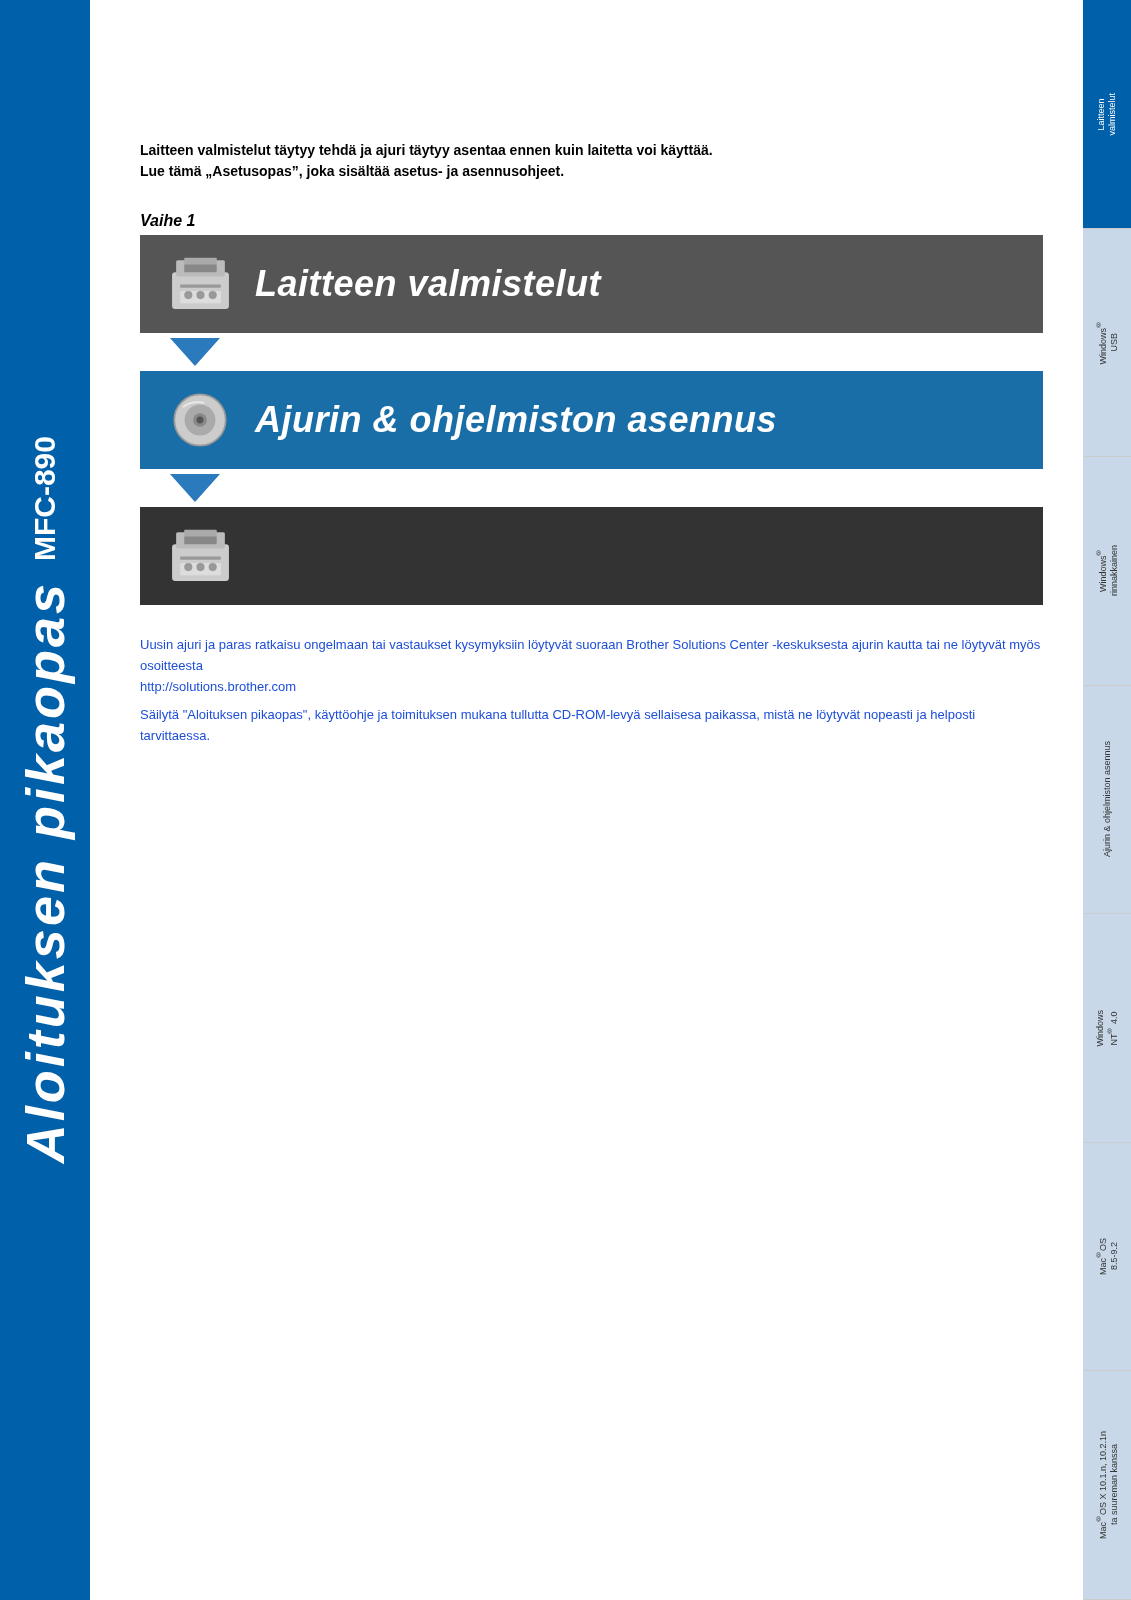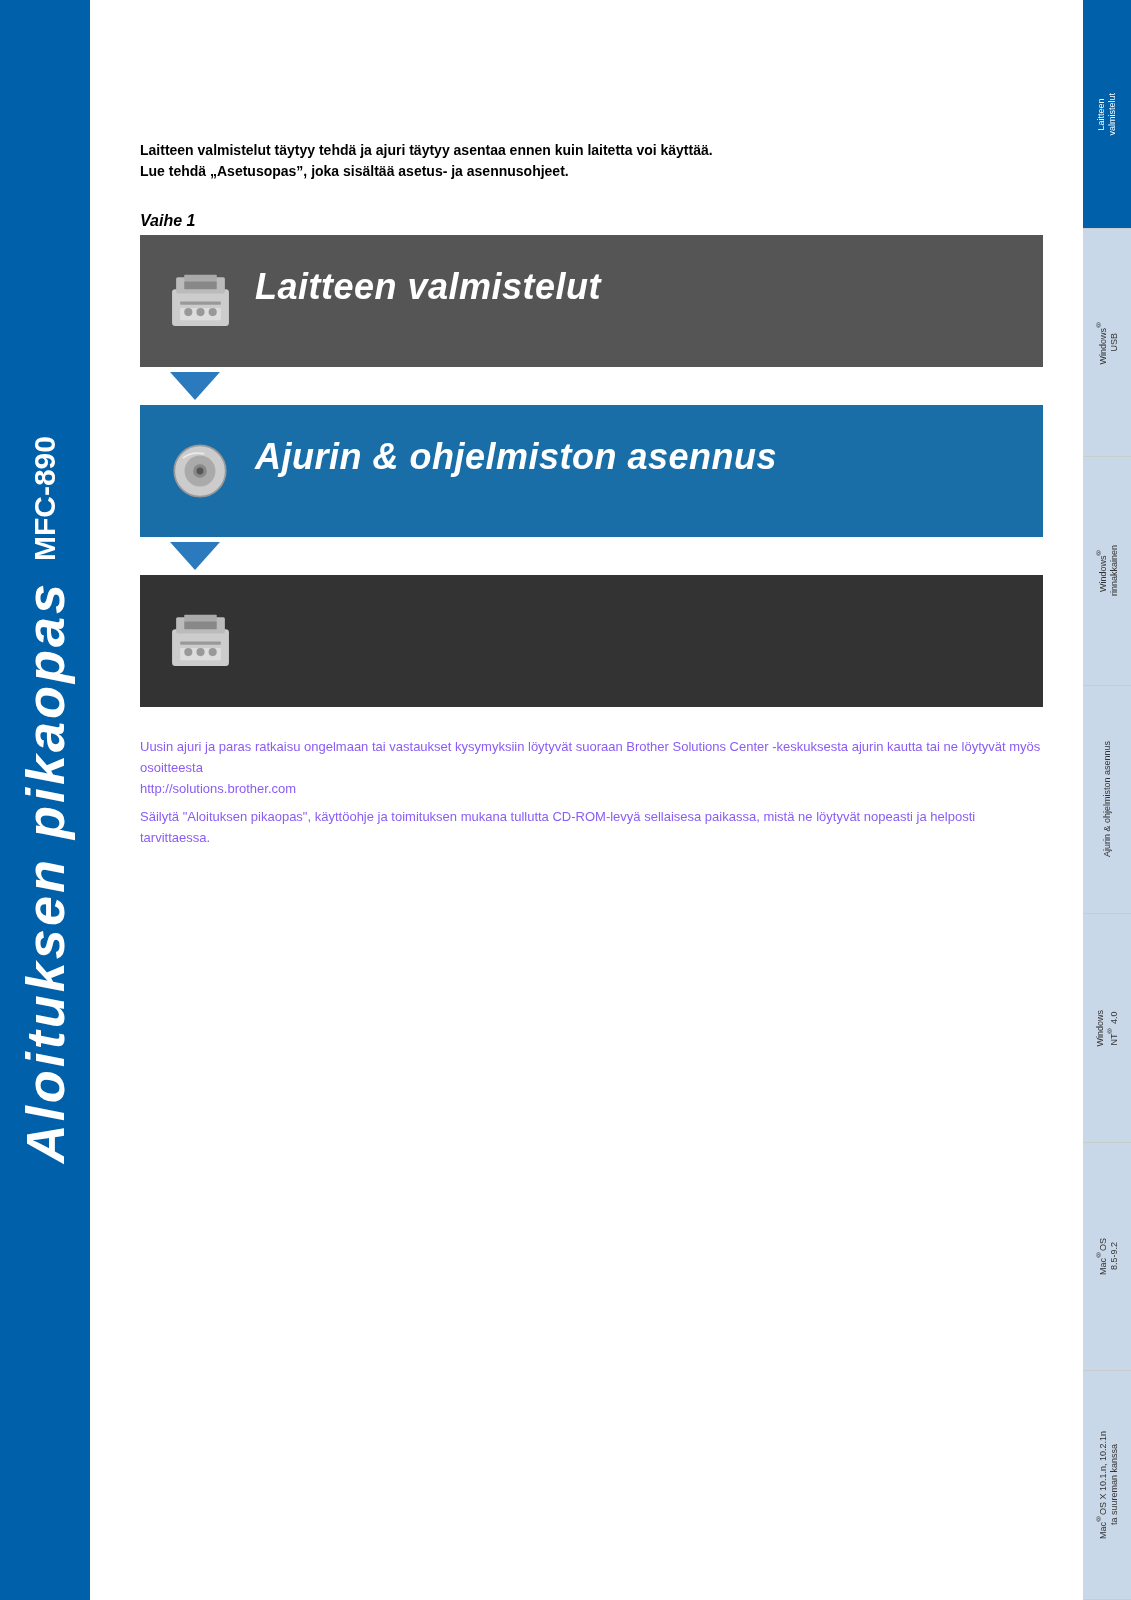--- a/index.html
+++ b/index.html
@@ -147,21 +147,22 @@
       font-size: 16px;
       font-weight: 700;
       color: #000000;
       margin-bottom: 5px;
       margin-top: 20px;
       font-style: italic;
     }
 
     .step-banner {
       display: flex;
-      padding: 31px 25px;
+      align-items: center;
+      padding: 14px 25px;
       margin-bottom: 4px;
       position: relative;
       min-height: 90px;
     }
 
     .step-banner-1 {
       background: #555555;
     }
 
     .step-banner-2 {
@@ -203,21 +204,21 @@
       height: 0;
       border-left: 25px solid transparent;
       border-right: 25px solid transparent;
       border-top: 28px solid #2a7abd;
     }
 
     
     .bottom-text {
       margin-top: 30px;
       font-size: 13px;
-      color: #8b5cf6;
+      color: #1d4ed8;
       line-height: 1.6;
     }
 
     .bottom-text .url {
       font-weight: 400;
     }
 
     
     .printer-svg {
       width: 65px;
@@ -272,21 +273,21 @@
       <text x="0" y="48" font-family="Times New Roman, serif" font-size="52" font-weight="900" font-style="italic" fill="#000000">brother</text>
       <text x="172" y="20" font-family="Arial" font-size="11" fill="#000000">®</text>
     </svg>
   </div>
 </div>
 
 <div class="main-content">
 
   <div class="intro-text">
     <span>Laitteen valmistelut täytyy tehdä ja ajuri täytyy asentaa ennen kuin laitetta voi käyttää.</span><br>
-    <span>Lue tehdä „Asetusopas”, joka sisältää asetus- ja asennusohjeet.</span>
+    <span>Lue tämä „Asetusopas”, joka sisältää asetus- ja asennusohjeet.</span>
   </div>
 
   <div class="step-label">Vaihe 1</div>
   <div class="step-banner step-banner-1">
 
     <div class="step-icon">
       <svg class="printer-svg" viewBox="0 0 80 70">
 
         <rect x="5" y="20" width="70" height="45" rx="4" fill="#cccccc"></rect>
         <rect x="10" y="5" width="60" height="20" rx="2" fill="#bbbbbb"></rect>

